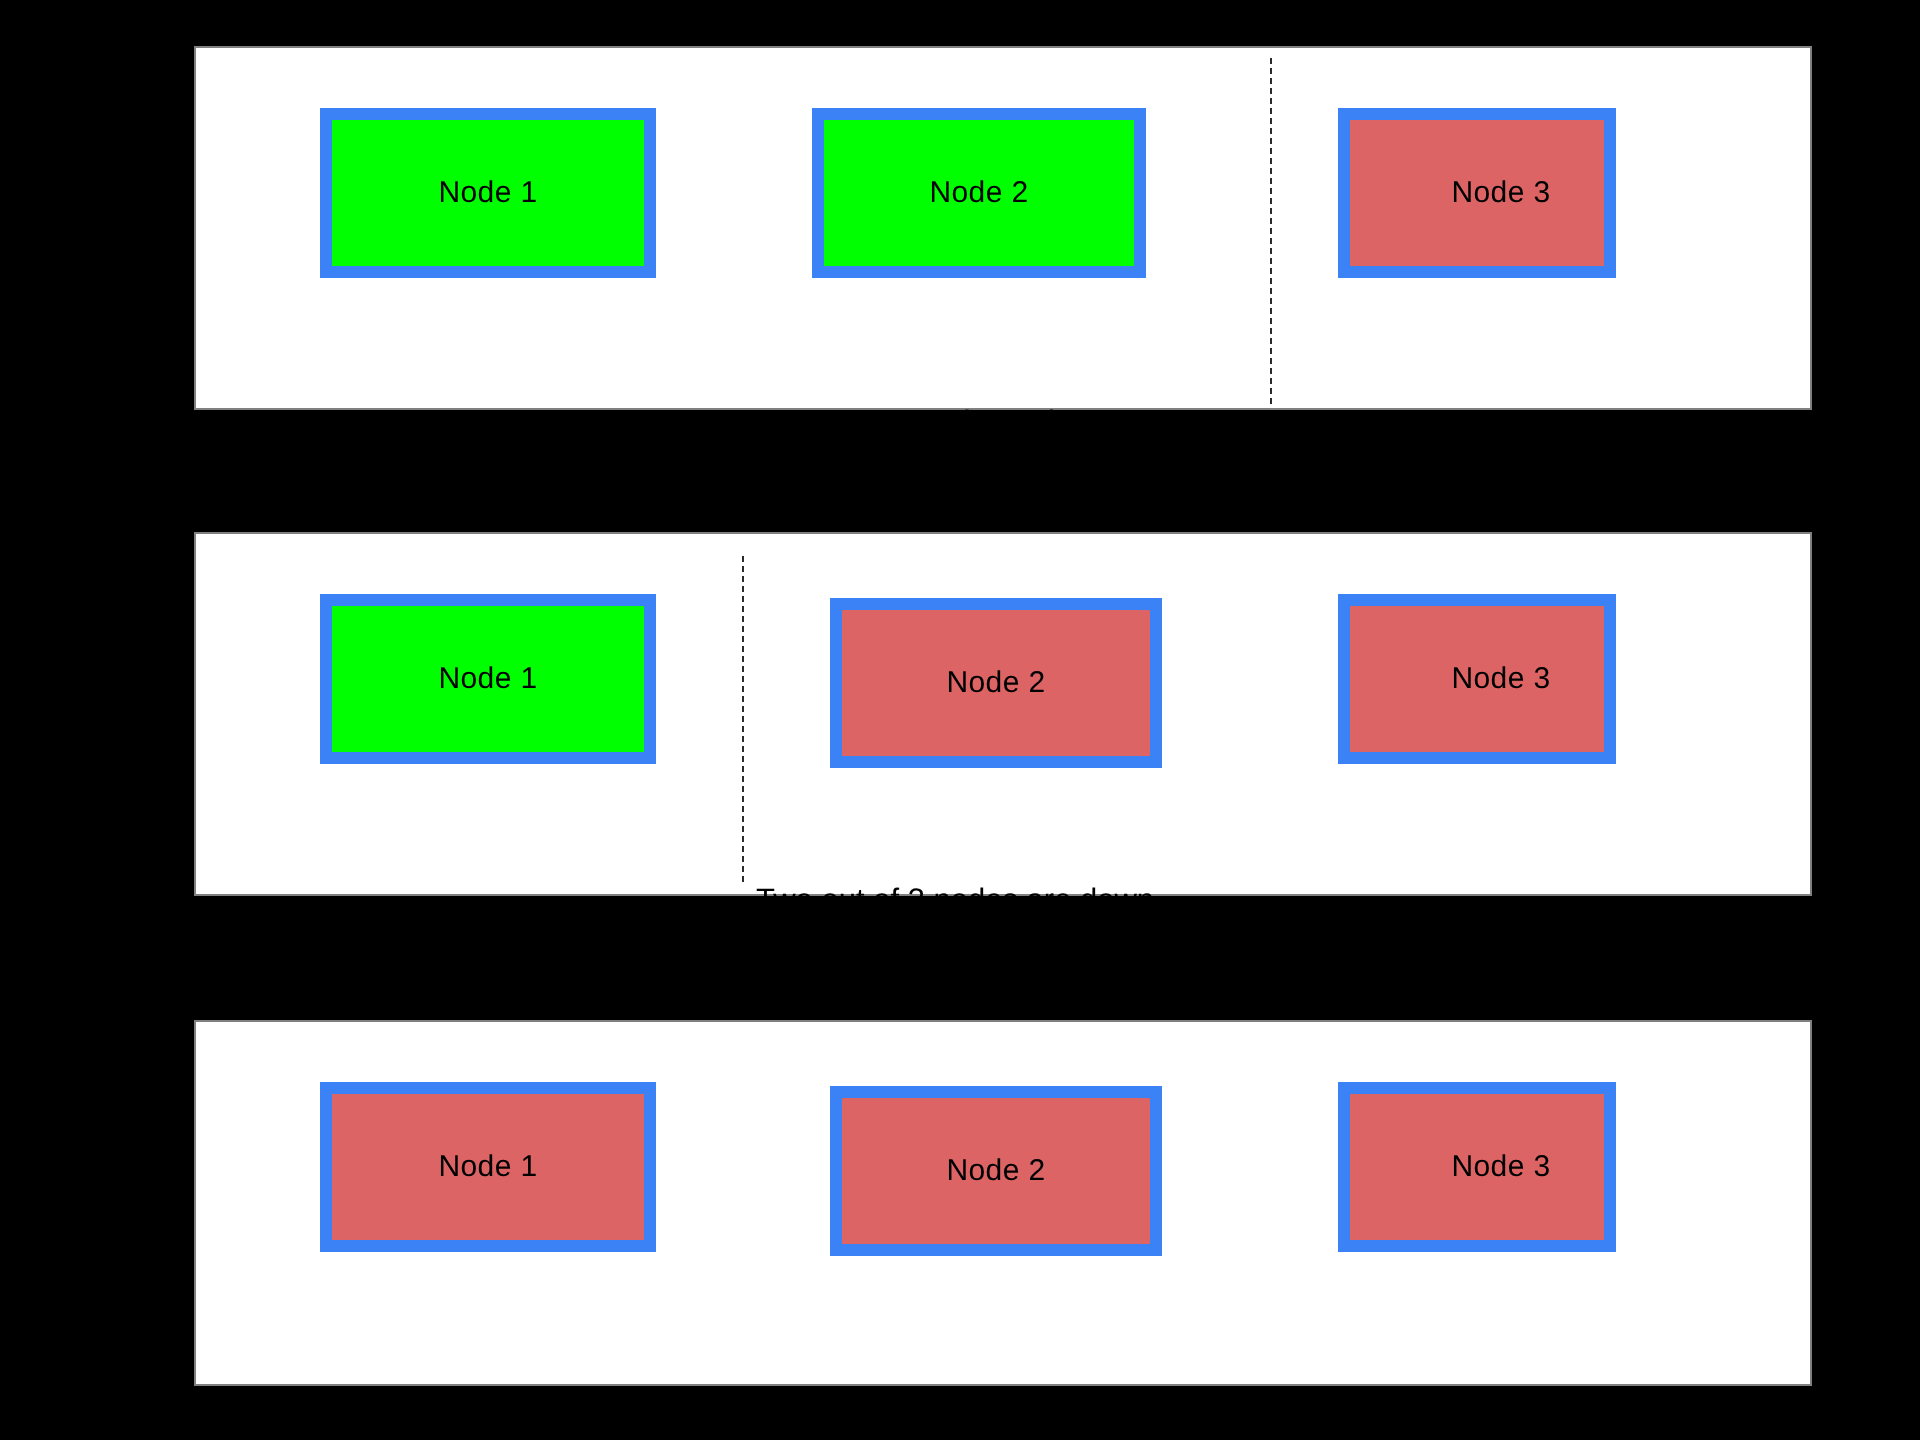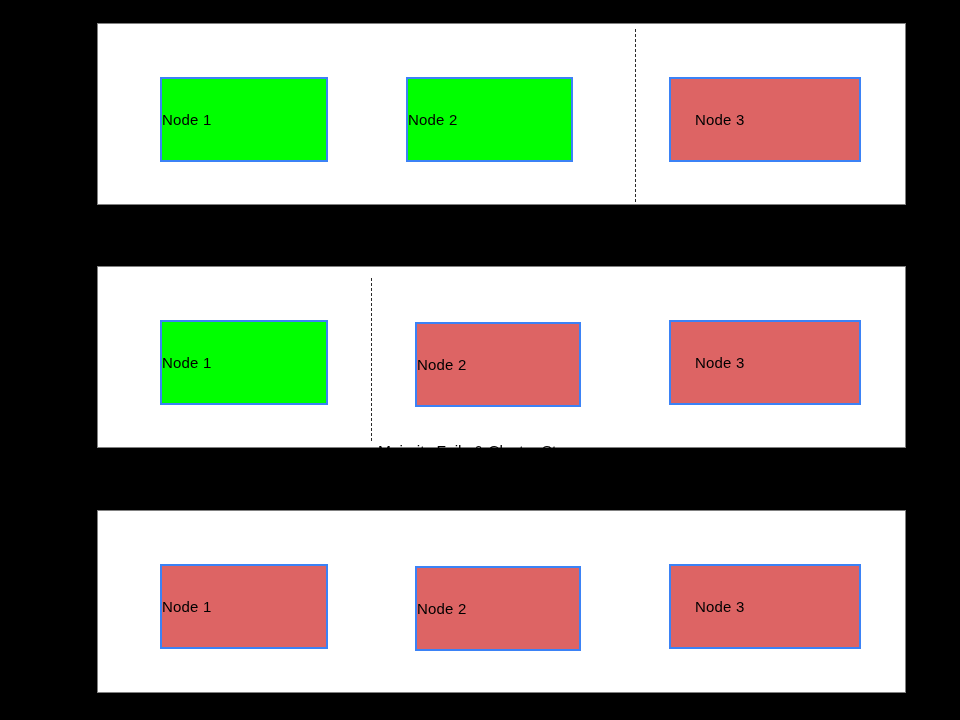--- a/index.html
+++ b/index.html
@@ -31,40 +31,40 @@
     box-sizing: border-box;
   }
 
   
   #panel-1 { left: 97px;  top: 23px;  width: 809px; height: 182px; }
   #panel-2 { left: 97px;  top: 266px; width: 809px; height: 182px; }
   #panel-3 { left: 97px;  top: 510px; width: 809px; height: 183px; }
 
   .node-box {
     position: absolute;
-    border: 2px solid #3b82f6;
+    border: 6px solid #3b82f6;
     box-sizing: border-box;
     display: flex;
     align-items: center;
+    justify-content: center;
     color: #000000;
     font-size: 15px;
     font-family: "Liberation Sans", sans-serif;
     line-height: 1;
     letter-spacing: 0.2px;
-    margin-top: 23px;
   }
 
   .node-up   { background: #00ff00; }
   .node-down { background: #dd6464; }
 
   
   .pos-n1 { left: 62px;  top: 30px;  width: 168px; height: 85px; }
   .pos-n2-shift { left: 308px; top: 30px;  width: 167px; height: 85px; }
   .pos-n2 { left: 317px; top: 32px;  width: 166px; height: 85px; }
-  .pos-n3 { left: 571px; top: 30px;  width: 192px; height: 85px; padding-left: 24px; }
+  .pos-n3 { left: 571px; top: 30px;  width: 139px; height: 85px; padding-left: 24px; }
 
   .divider {
     position: absolute;
     width: 0;
     border-left: 1px dashed #2b2b2b;
   }
 
   #divider-1 { left: 537px; top: 5px;   height: 173px; }
   #divider-2 { left: 273px; top: 11px;  height: 163px; }
 
@@ -121,20 +121,21 @@
       <span>Node 2</span>
     </div>
 
     <div class="node-box node-down pos-n3">
       <span>Node 3</span>
     </div>
 
     <div class="divider" id="divider-2"></div>
 
     <div class="caption" id="caption-2">
+      <span class="cap-line">Two out of 3 nodes are down</span>
       <span class="cap-line">Majority Fails &amp; Cluster Stops</span>
     </div>
   </div>
 
   <div class="panel" id="panel-3">
 
     <div class="node-box node-down pos-n1">
       <span>Node 1</span>
     </div>
 

